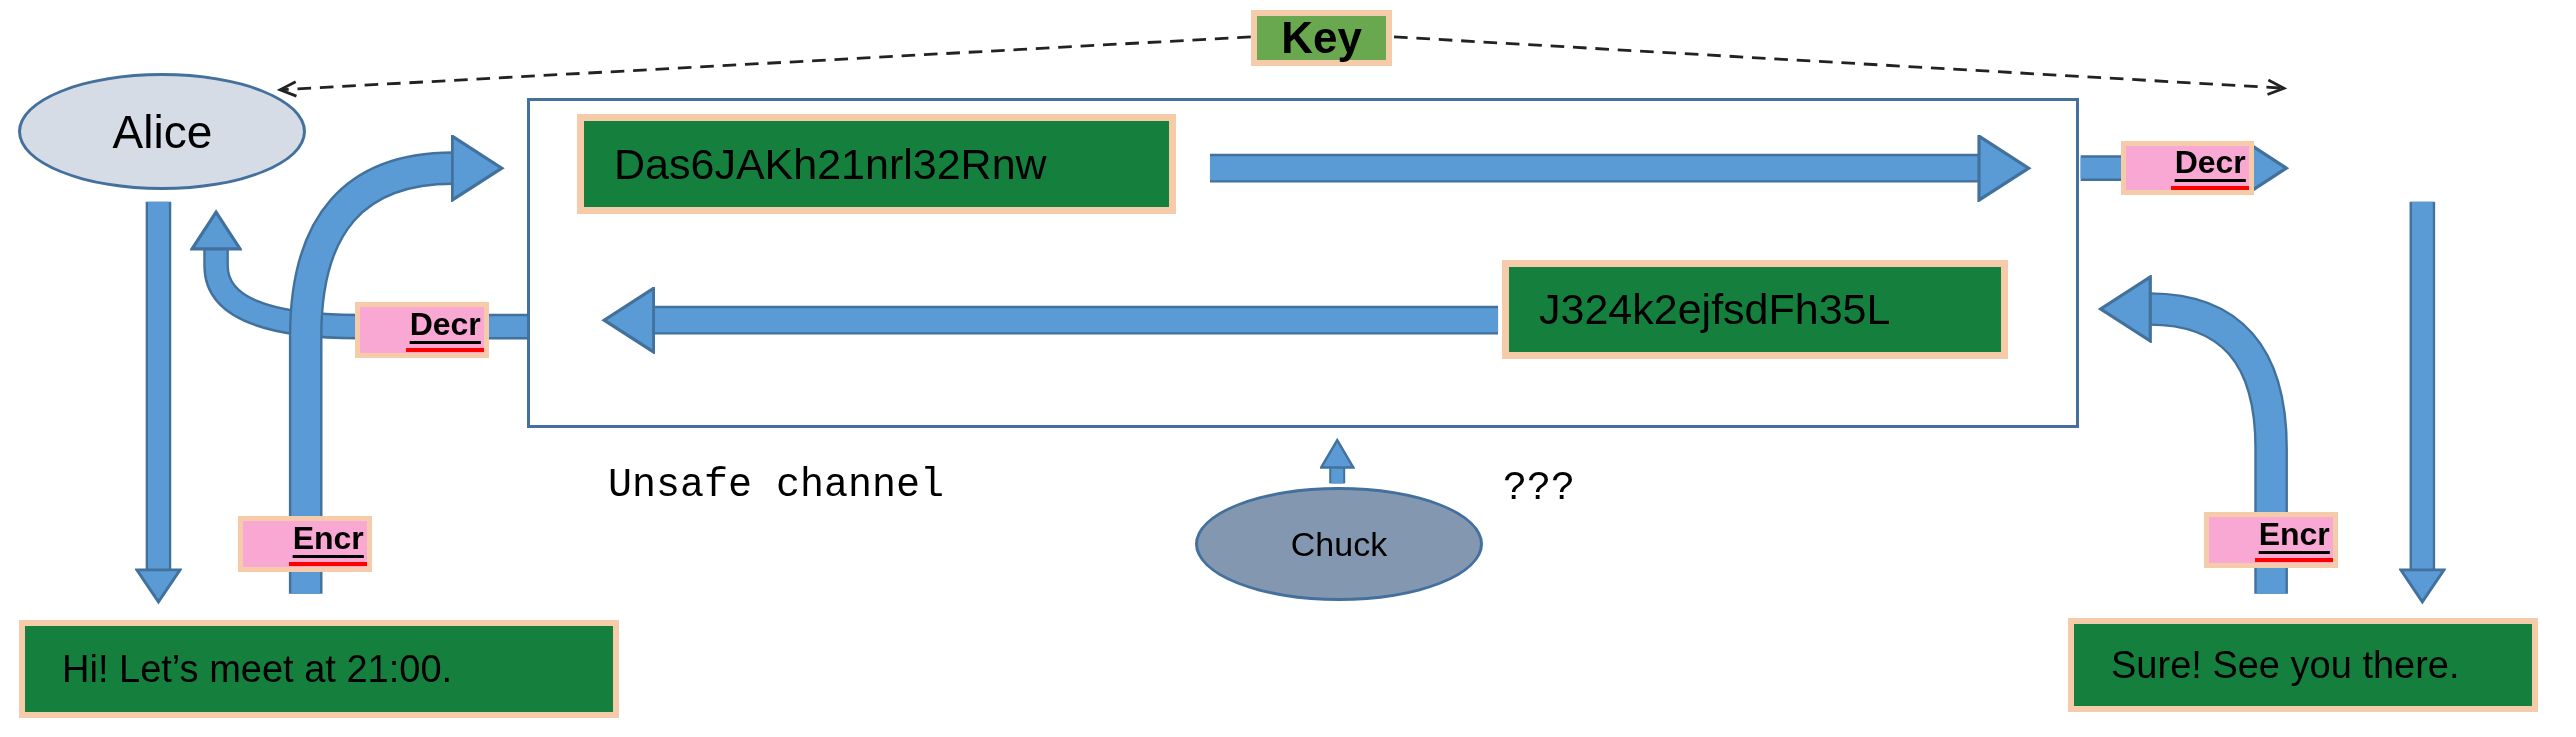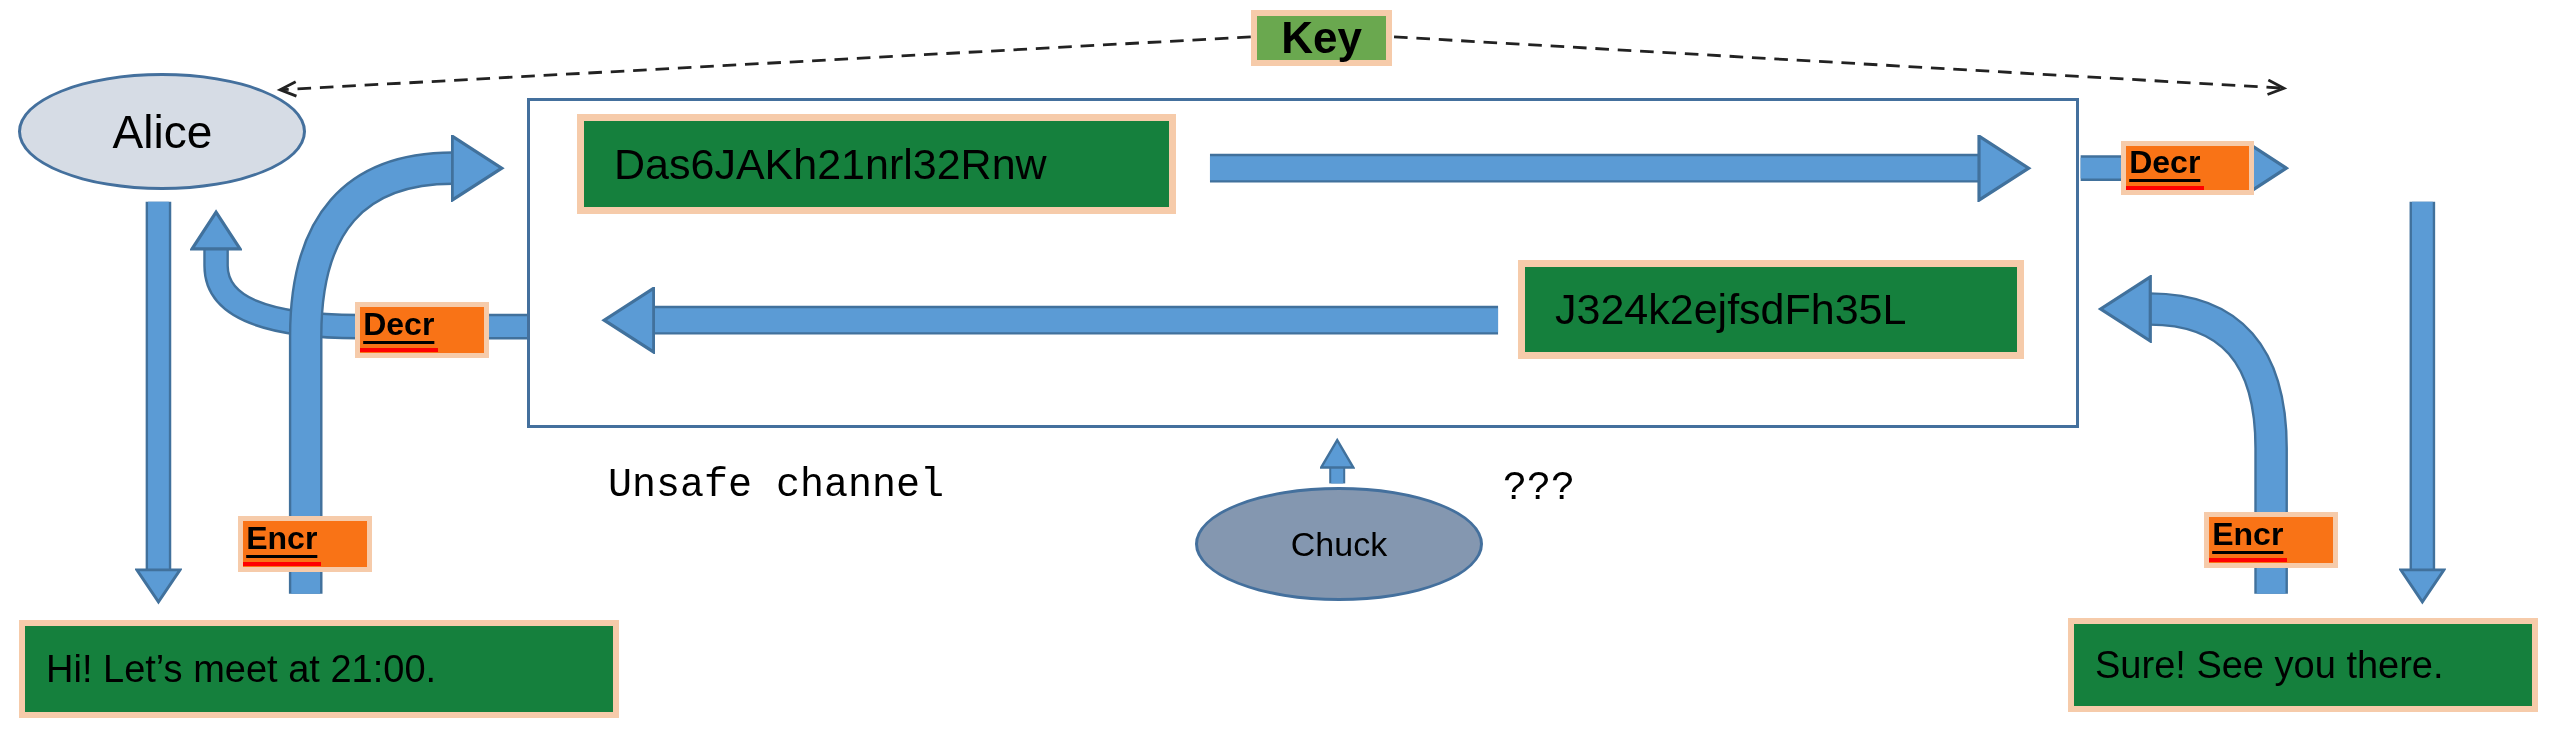--- a/index.html
+++ b/index.html
@@ -26,33 +26,33 @@
     border:3.2px solid #44709d;background:transparent;box-sizing:border-box;
   }
 
   .msg-box{
     position:absolute;z-index:3;box-sizing:border-box;
     background:#15803d;border:7.2px solid #f6cbaa;
     display:flex;align-items:center;
     color:#000;
   }
   .msg-box.cipher{font-size:43px;padding-left:30px;}
-  .msg-box.plain{font-size:38px;padding-left:21px;border-width:6.4px;}
+  .msg-box.plain{font-size:38px;padding-left:37px;border-width:6.4px;}
 
   .key-box{
     position:absolute;z-index:3;box-sizing:border-box;
     background:#6aa84f;border:6.4px solid #f6cbaa;
     display:flex;align-items:center;justify-content:center;
   }
   .key-box .key-label{font-size:44px;font-weight:700;color:#000;}
 
   .op-box{
     position:absolute;z-index:4;box-sizing:border-box;
-    background:#f97316;border:5.6px solid #f6cbaa;
-    display:flex;align-items:center;justify-content:flex-start;
+    background:#f9a8d4;border:5.6px solid #f6cbaa;
+    display:flex;align-items:center;justify-content:flex-end;
   }
   .op-label{
     display:inline-block;line-height:1;
     font-size:32px;font-weight:700;color:#000;
     text-decoration:underline;
     text-decoration-thickness:3.2px;
     text-underline-offset:5.6px;
     border-bottom:4px solid #ff0000;
     padding:0 3.2px 8px 3.2px;
   }
@@ -147,21 +147,21 @@
   <div class="node-ellipse" style="left:18.4px;top:73px;width:288px;height:117px;">
     <span>Alice</span>
   </div>
   <div class="node-ellipse chuck" style="left:1195px;top:487px;width:288px;height:114px;">
     <span>Chuck</span>
   </div>
 
   <div class="msg-box cipher" style="left:577px;top:114px;width:599px;height:100px;">
     <span>Das6JAKh21nrl32Rnw</span>
   </div>
-  <div class="msg-box cipher" style="left:1502px;top:260px;width:506px;height:99px;margin-left:16px;">
+  <div class="msg-box cipher" style="left:1502px;top:260px;width:506px;height:99px;">
     <span>J324k2ejfsdFh35L</span>
   </div>
 
   <div class="msg-box plain" style="left:19px;top:620px;width:600px;height:98px;">
     <span>Hi! Let’s meet at 21:00.</span>
   </div>
   <div class="msg-box plain" style="left:2068px;top:618px;width:470px;height:94px;">
     <span>Sure! See you there.</span>
   </div>
 

